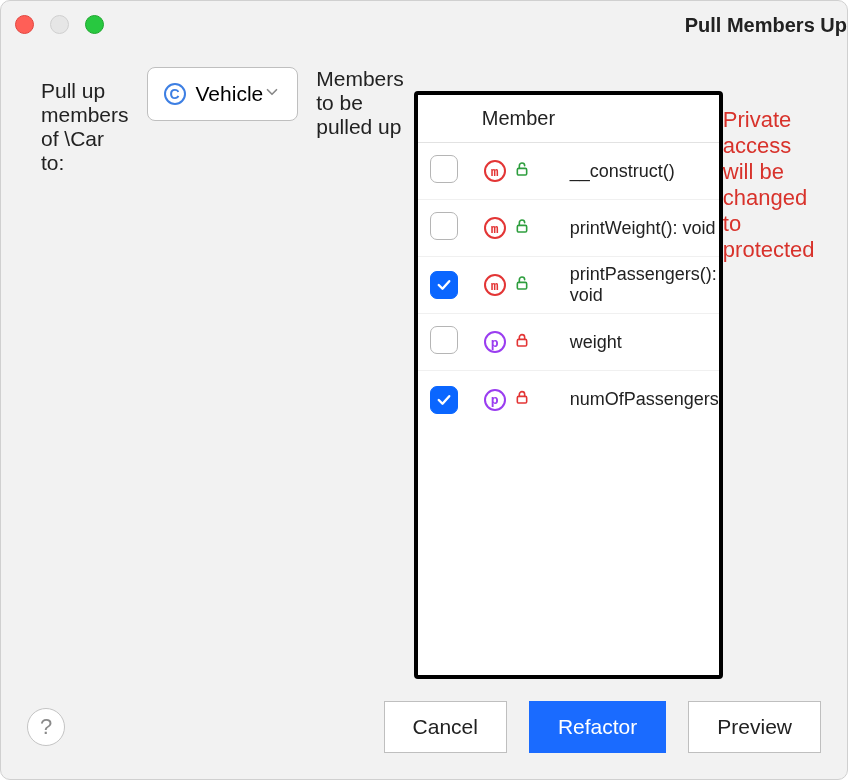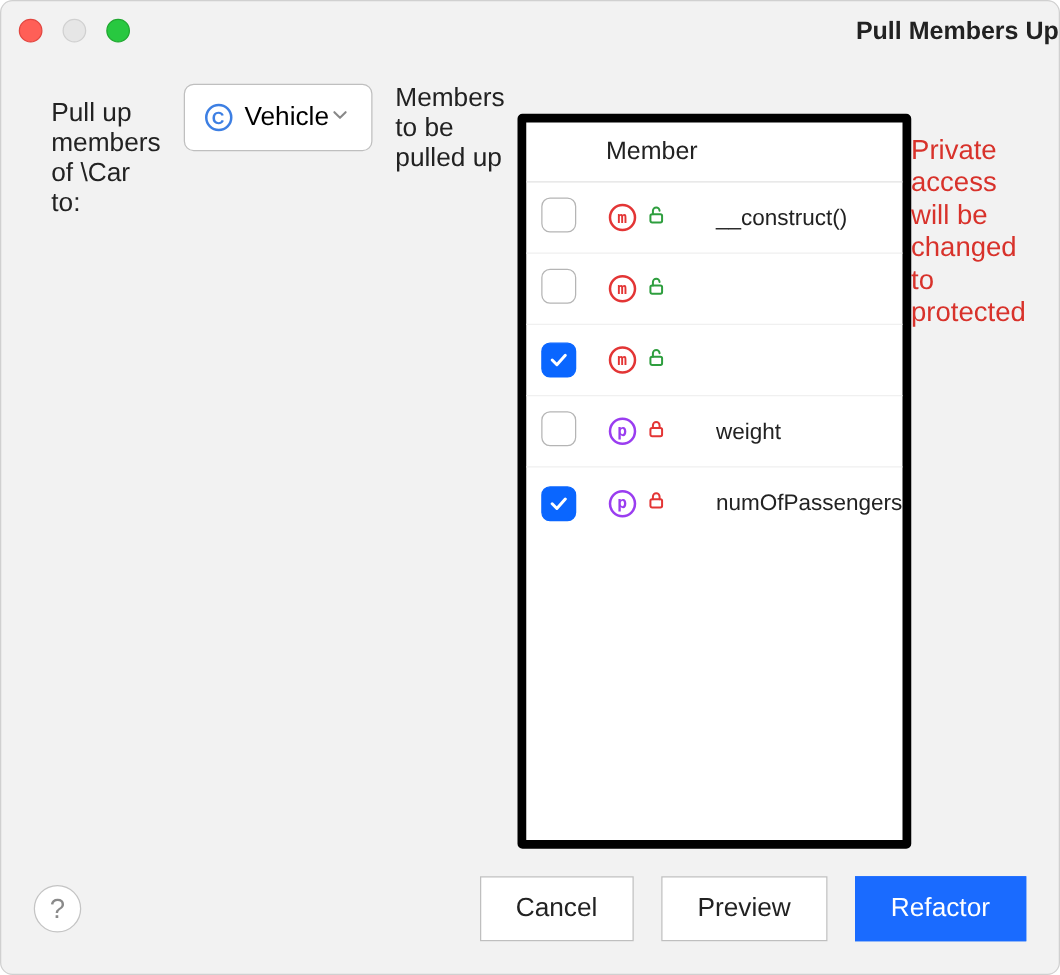--- a/index.html
+++ b/index.html
@@ -84,21 +84,21 @@
     }
     .select-text { flex: 1; font-size: 21px; }
     .chevron { color: #888; }
     .section-header {
       font-size: 21px;
       color: #222;
       margin: 0 0 2px 0;
       padding-bottom: 6px;
     }
     .table {
-      border: 7px solid #000000;
+      border: 4px solid #000000;
       border-radius: 4px;
       background: #fff;
       margin-top: 24px;
     }
     .table-header {
       display: flex;
       border-bottom: 1px solid #e2e2e2;
       height: 48px;
       align-items: center;
     }
@@ -252,34 +252,36 @@
           </div>
           <div class="row">
             <div class="col-check"><div class="checkbox"></div></div>
             <div class="col-icons icons-cell">
               <span class="mp-icon m-icon">m</span>
               <span><svg class="vis-icon" viewBox="0 0 24 24" fill="none" stroke="#2e9e3e" stroke-width="2.4" stroke-linecap="round" stroke-linejoin="round">
                   <rect x="5" y="11" width="14" height="10" rx="2"></rect>
                   <path d="M8 11V7a4 4 0 0 1 8 0"></path>
                 </svg></span>
             </div>
+            <div class="col-label"><span class="member-text">printWeight(): void</span></div>
           </div>
           <div class="row">
             <div class="col-check"><div class="checkbox checked">
                 <svg width="18" height="18" viewBox="0 0 24 24" fill="none" stroke="#fff" stroke-width="3.2" stroke-linecap="round" stroke-linejoin="round">
                   <polyline points="5 12 10 17 19 7"></polyline>
                 </svg>
               </div></div>
             <div class="col-icons icons-cell">
               <span class="mp-icon m-icon">m</span>
               <span><svg class="vis-icon" viewBox="0 0 24 24" fill="none" stroke="#2e9e3e" stroke-width="2.4" stroke-linecap="round" stroke-linejoin="round">
                   <rect x="5" y="11" width="14" height="10" rx="2"></rect>
                   <path d="M8 11V7a4 4 0 0 1 8 0"></path>
                 </svg></span>
             </div>
+            <div class="col-label"><span class="member-text">printPassengers(): void</span></div>
           </div>
           <div class="row">
             <div class="col-check"><div class="checkbox"></div></div>
             <div class="col-icons icons-cell">
               <span class="mp-icon p-icon">p</span>
               <span><svg class="vis-icon" viewBox="0 0 24 24" fill="none" stroke="#e33535" stroke-width="2.4" stroke-linecap="round" stroke-linejoin="round">
                   <rect x="5" y="11" width="14" height="10" rx="2"></rect>
                   <path d="M8 11V8a4 4 0 0 1 8 0v3"></path>
                 </svg></span>
             </div>
@@ -302,16 +304,16 @@
           </div>
         </div>
     </div>
 
     <div class="warning">Private access will be changed to protected</div>
   </div>
 
   <div class="footer">
     <div class="help-btn">?</div>
     <button class="btn">Cancel</button>
+    <button class="btn primary">Refactor</button>
     <button class="btn">Preview</button>
-    <button class="btn primary">Refactor</button>
   </div>
 </div>
 
 </body></html>

